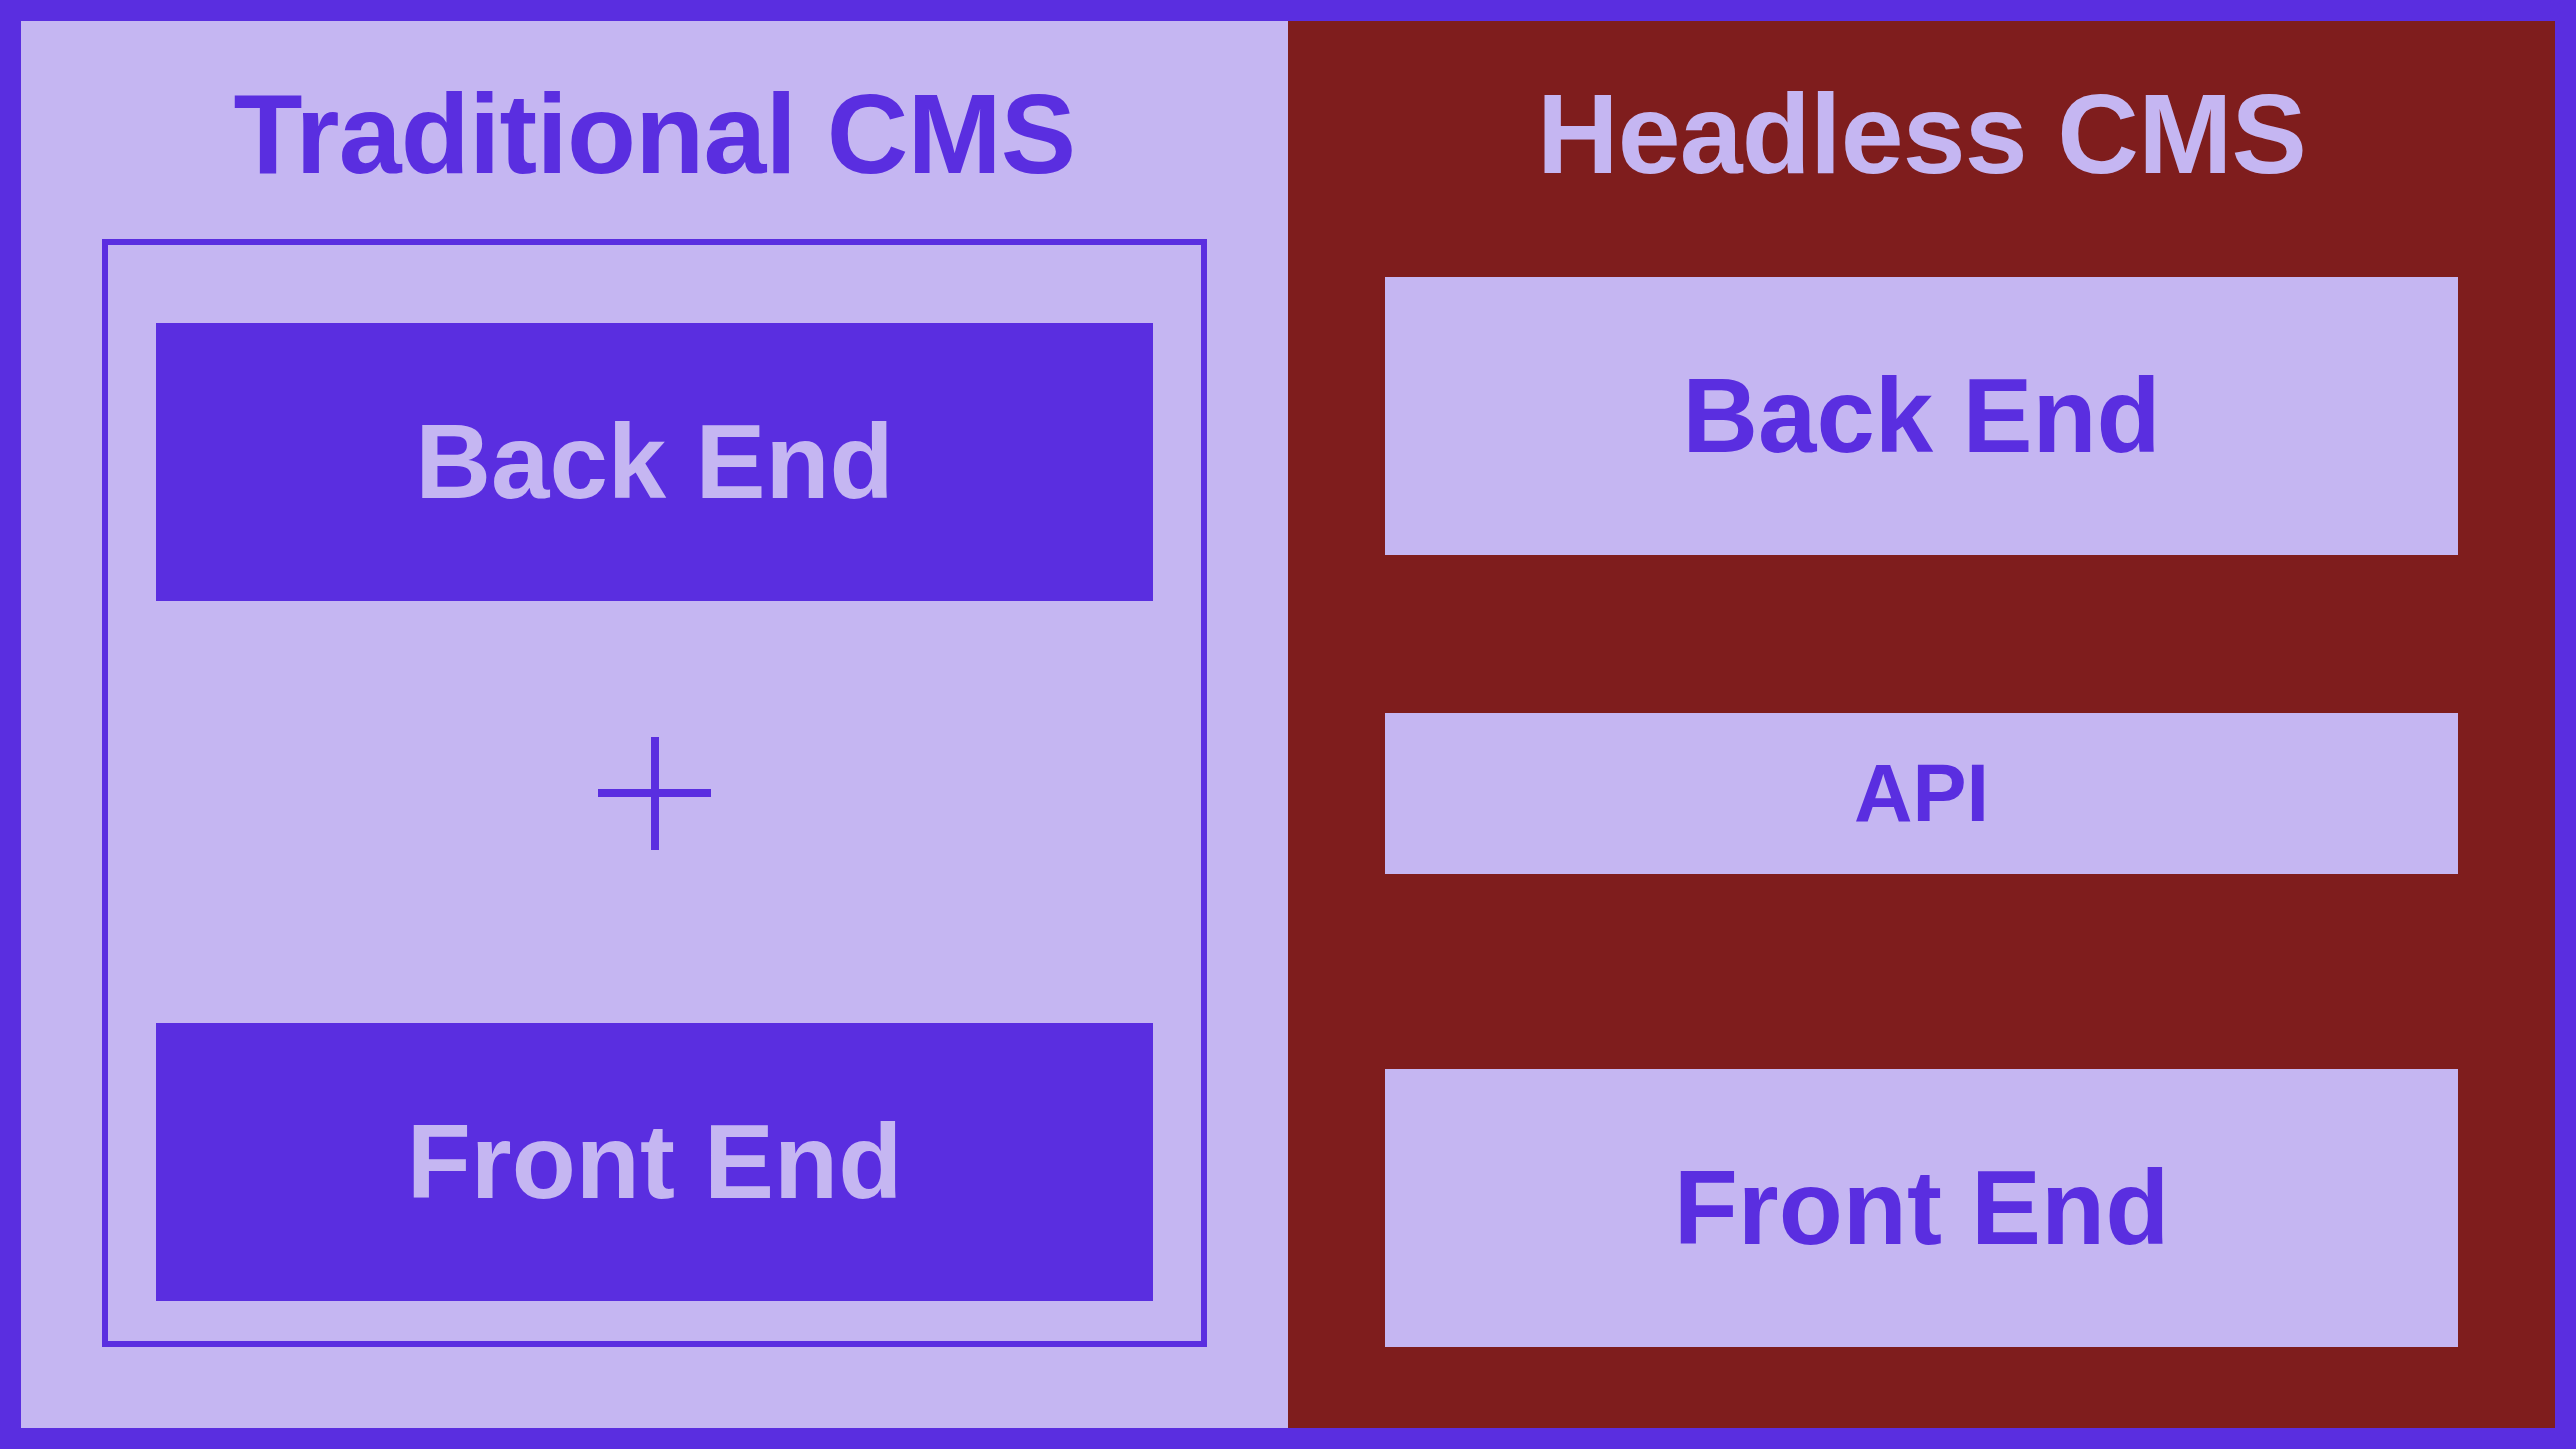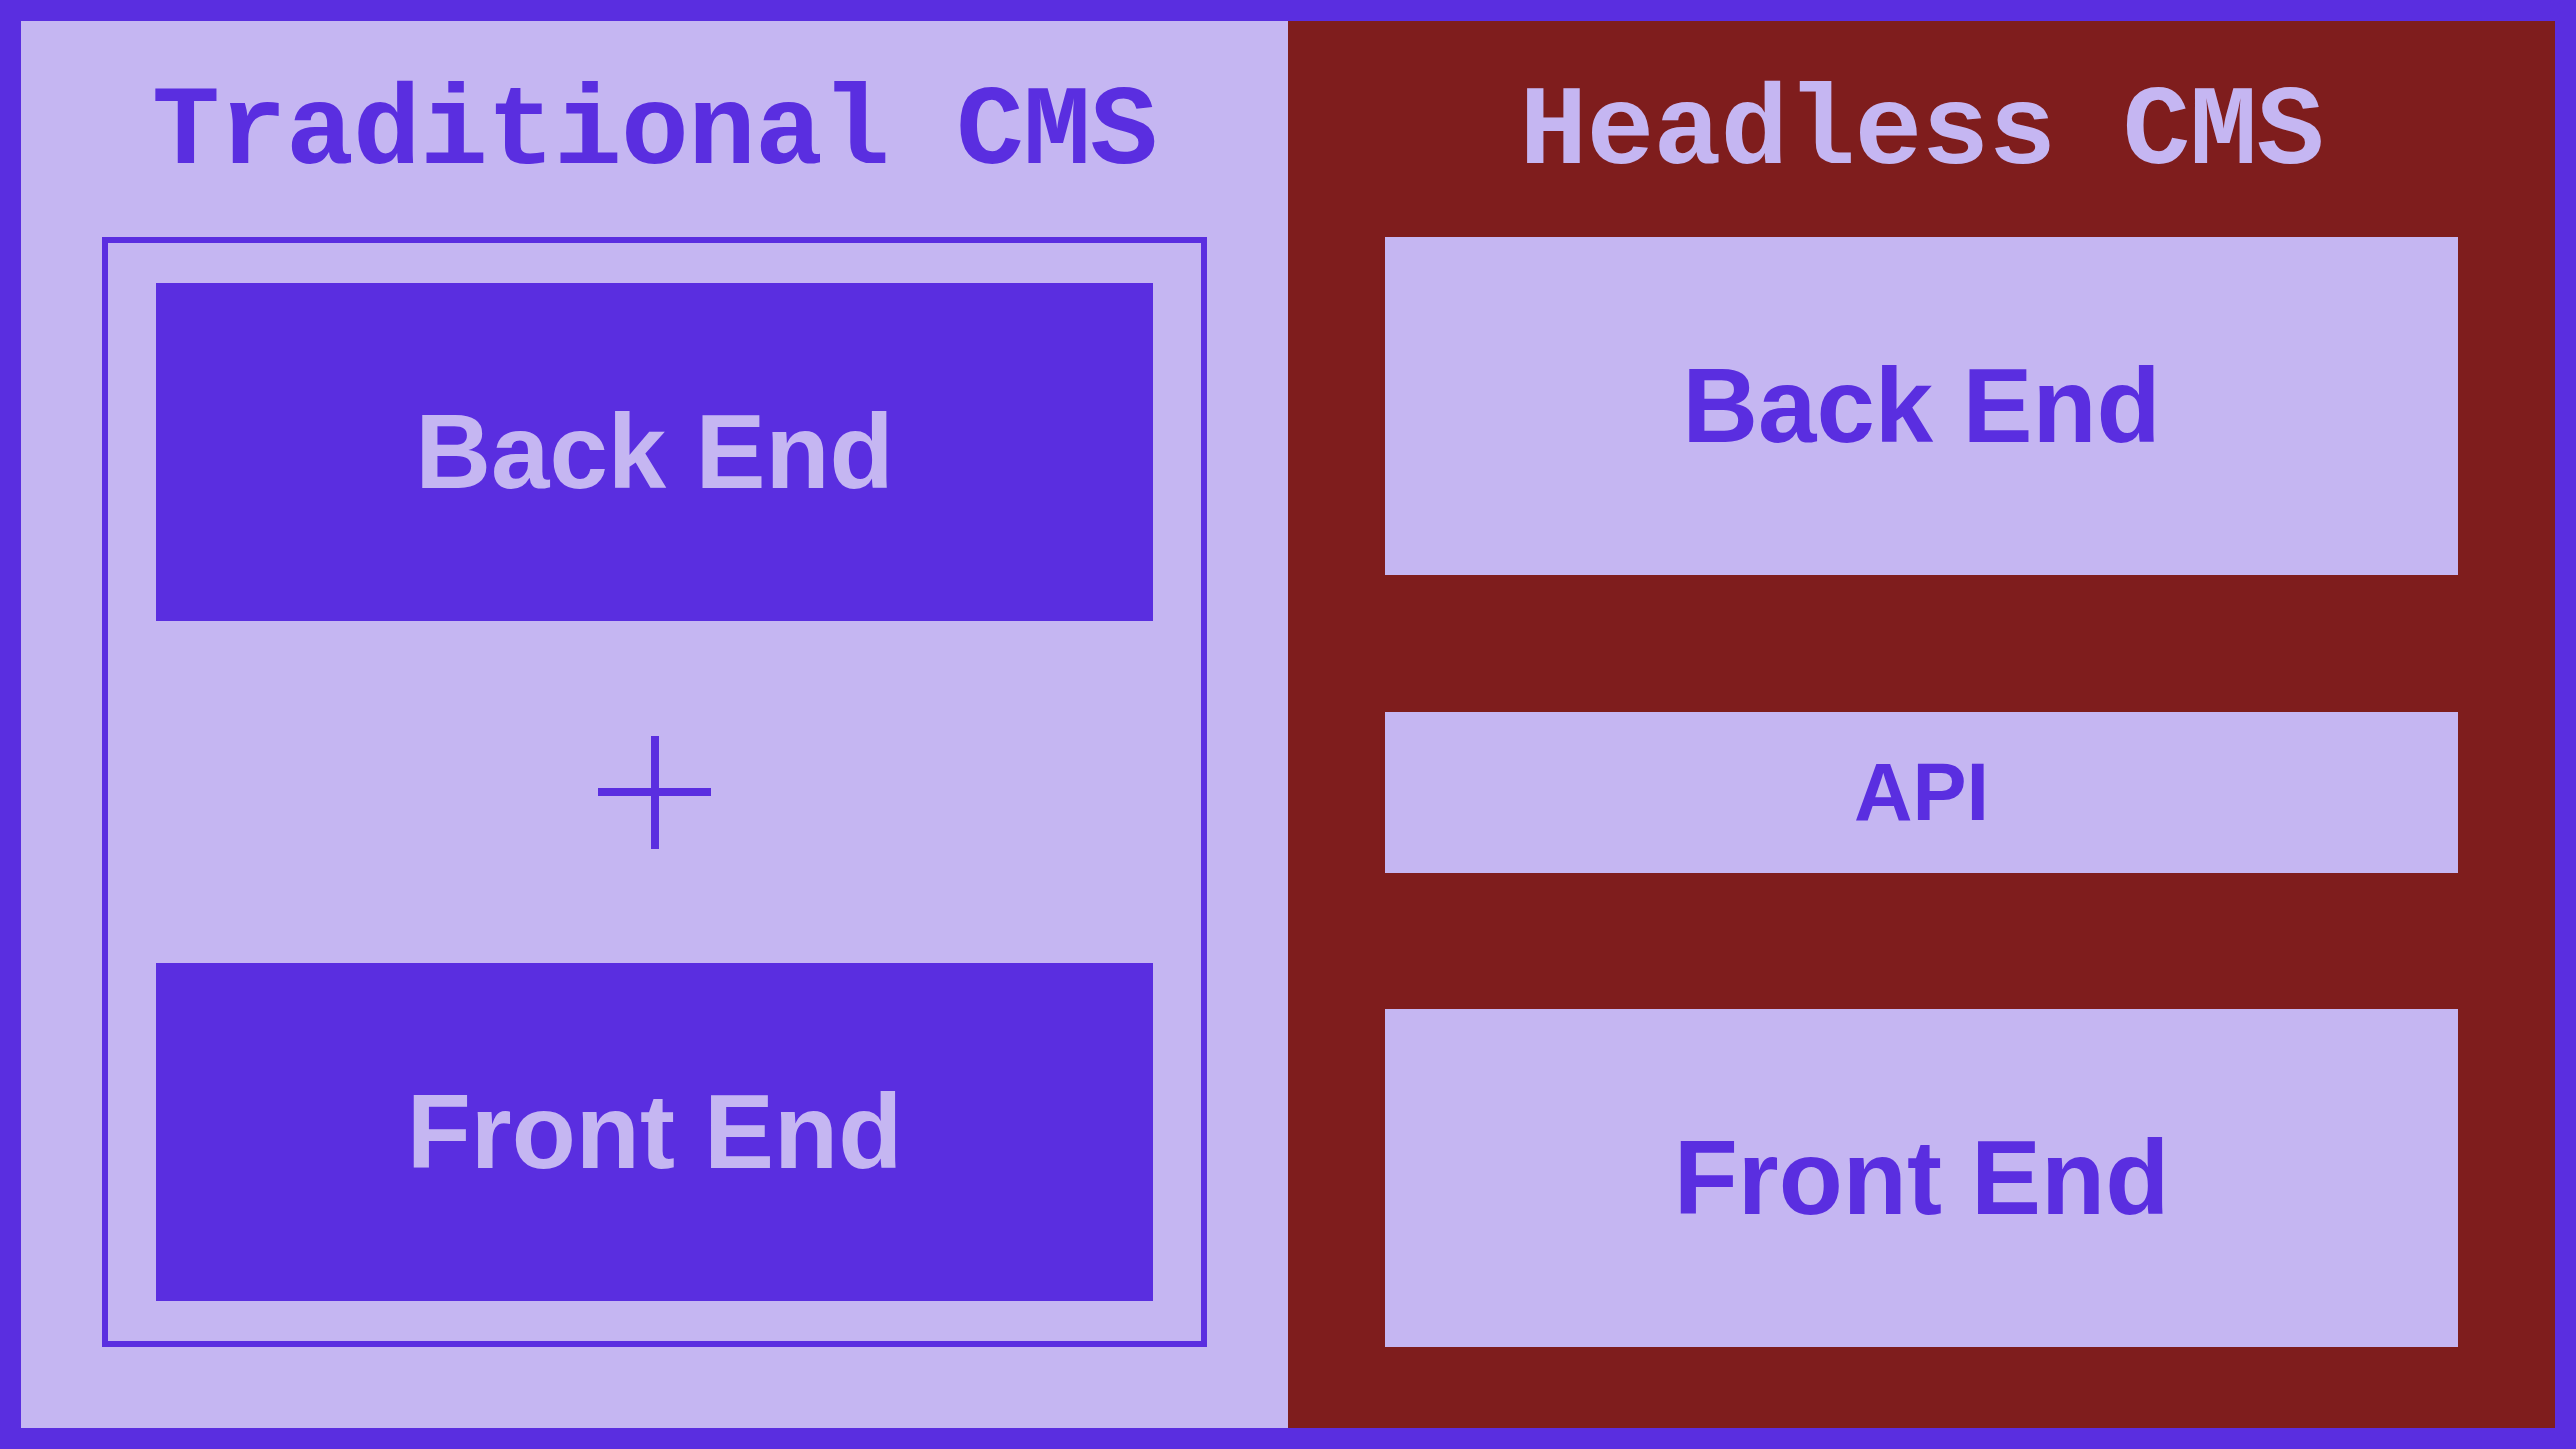--- a/index.html
+++ b/index.html
@@ -31,21 +31,20 @@
     flex: 1 1 50%;
     background: #7f1d1d;
     padding: 48px 97px 81px 97px;
   }
   .title {
     font-size: 113px;
     font-weight: 700;
     color: #5a2ee0;
     margin-bottom: 40px;
     letter-spacing: -0.8px;
-    font-family: Liberation Mono, monospace;
   }
   .panel-right .title {
     color: #c5b6f2;
   }
   .bundle {
     border: 6.4px solid #5a2ee0;
     padding: 40px 48px;
     width: 100%;
     flex: 1;
     display: flex;
@@ -62,22 +61,23 @@
   }
   .box-dark {
     background: #5a2ee0;
     color: #c5b6f2;
   }
   .box-light {
     background: #c5b6f2;
     color: #5a2ee0;
   }
   .box-tall {
-    height: 338px;
+    height: 278px;
     font-size: 105px;
+    margin-top: 38px;
   }
   .box-mid {
     height: 161px;
     font-size: 81px;
   }
   .plus-wrap {
     height: 129px;
     display: flex;
     align-items: center;
     justify-content: center;

